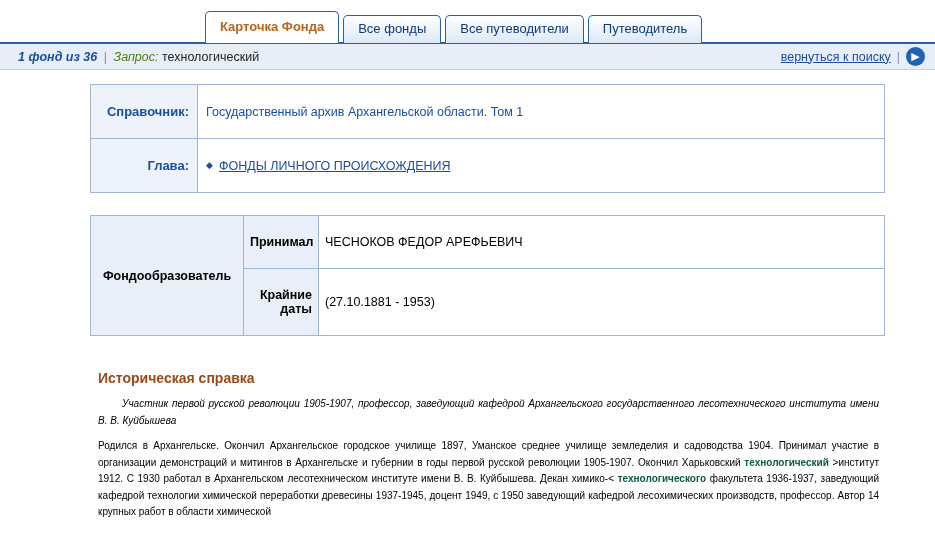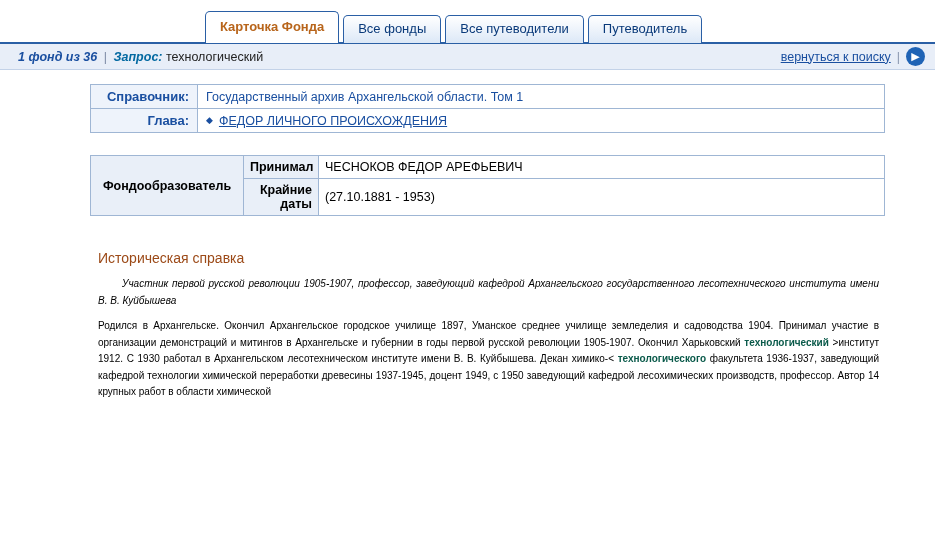--- a/index.html
+++ b/index.html
@@ -66,21 +66,21 @@
   }
   .q-left {
     color: #0a3a7a;
   }
   .q-count {
     color: #1a4fa0;
     font-weight: bold;
     font-style: italic;
   }
   .q-sep { color:#7d8ba5; margin: 0 3px; }
-  .q-label { color:#0369a1; font-weight: bold; font-style: italic; margin-top: 25px; }
+  .q-label { color:#4d7c0f; font-weight: normal; font-style: italic; margin-top: 25px; }
   .q-value { color:#222; }
   .q-right {
     display: flex;
     align-items: center;
     gap: 6px;
   }
   .q-link {
     color: #1a4fa0;
     text-decoration: underline;
     cursor: pointer;
@@ -104,21 +104,21 @@
     box-sizing: border-box;
   }
 
   table.grid {
     border-collapse: collapse;
     width: 100%;
     table-layout: fixed;
   }
   table.grid td {
     border: 1px solid #9fb6d4;
-    padding: 4px 6px;
+    padding: 19px 6px;
     vertical-align: middle;
     font-size: 12.5px;
   }
 
   
   .hdr-table td.lbl {
     width: 92px;
     text-align: right;
     background: #eef3fb;
     color: #1a4fa0;
@@ -162,21 +162,21 @@
     text-align: right;
     font-weight: bold;
     width: 145px;
     font-size: 12.5px;
   }
   .info-table td.val { background:#fff; }
 
   
   .section-title {
     color: #9c4a18;
-    font-weight: normal;
+    font-weight: bold;
     font-size: 14px;
     margin: 22px 0 10px 8px;
   }
   .para {
     text-align: justify;
     margin: 0 6px 9px 8px;
     font-size: 10px;
     line-height: 16.5px;
   }
   .para.italic {
@@ -218,21 +218,21 @@
 
   <table class="grid hdr-table">
     <tbody>
         <tr>
       <td class="lbl">Справочник:</td>
       <td class="val">Государственный архив Архангельской области. Том 1</td>
     </tr>
     <tr>
       <td class="lbl">Глава:</td>
       <td class="val">
-        <span class="bullet">◆</span><span style="text-decoration:underline;">ФЕДОР ЛИЧНОГО ПРОИСХОЖДЕНИЯ</span>
+        <span class="bullet">◆</span><span style="text-decoration:underline;">ФОНДЫ ЛИЧНОГО ПРОИСХОЖДЕНИЯ</span>
       </td>
     </tr>
   </tbody>
     </table>
 
   <div class="spacer-22"></div>
 
   <table class="grid founder-table">
     <tbody>
         <tr>

